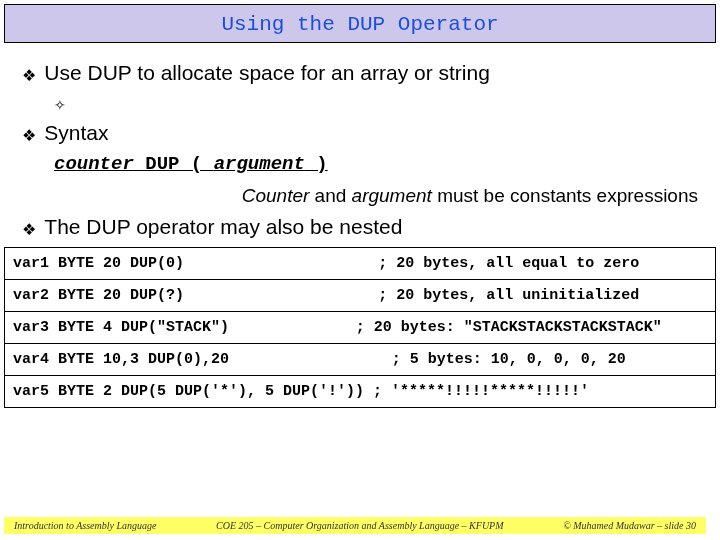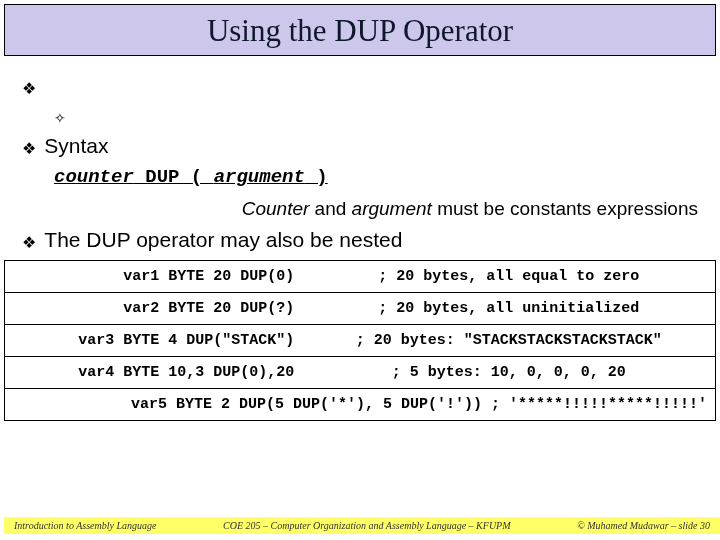--- a/index.html
+++ b/index.html
@@ -12,23 +12,23 @@
     overflow: hidden;
   }
   .title-bar {
     background: #cdc7ec;
     border: 1px solid #000;
     margin: 4px 4px 0 4px;
     padding: 8px 0 6px 0;
     text-align: center;
   }
   .title {
-    font-family: Liberation Serif, serif;
-    font-size: 31px;
-    color: #0f172a;
+    font-family: Liberation Mono, monospace;
+    font-size: 21px;
+    color: #1d4ed8;
     font-weight: normal;
   }
   .content {
     padding: 10px 22px 0 22px;
   }
   .bullet-l1 {
     font-size: 21px;
     color: #000;
     margin-top: 8px;
     display: flex;
@@ -71,30 +71,29 @@
     width: calc(100% - 8px);
     border-collapse: collapse;
   }
   .code-table td {
     font-family: "Courier New", monospace;
     font-weight: bold;
     font-size: 15px;
     padding: 7px 8px;
     white-space: nowrap;
     vertical-align: middle;
-    text-align: right;
   }
   .code-table td.comment { text-align: center; }
   .code-table tr { border-bottom: 1px solid #000; }
   .code-table tr:last-child { border-bottom: none; }
   .footer {
     position: absolute;
     bottom: 6px;
     left: 4px;
-    right: 0;
+    right: 14px;
     background: #ffff66;
     display: flex;
     justify-content: space-between;
     align-items: center;
     padding: 3px 10px;
     font-family: Georgia, "Times New Roman", serif;
     font-style: italic;
     font-size: 10px;
     color: #333;
   }
@@ -103,20 +102,21 @@
 <body>
 
 <div class="title-bar">
   <div class="title">Using the DUP Operator</div>
 </div>
 
 <div class="content">
 
   <div class="bullet-l1">
     <span class="diamond">❖</span>
+    <span>Use DUP to allocate space for an array or string</span>
   </div>
 
   <div class="bullet-l2">
     <span class="diamond">✧</span>
   </div>
 
   <div class="bullet-l1">
     <span class="diamond">❖</span>
     <span>Syntax</span>
   </div>

